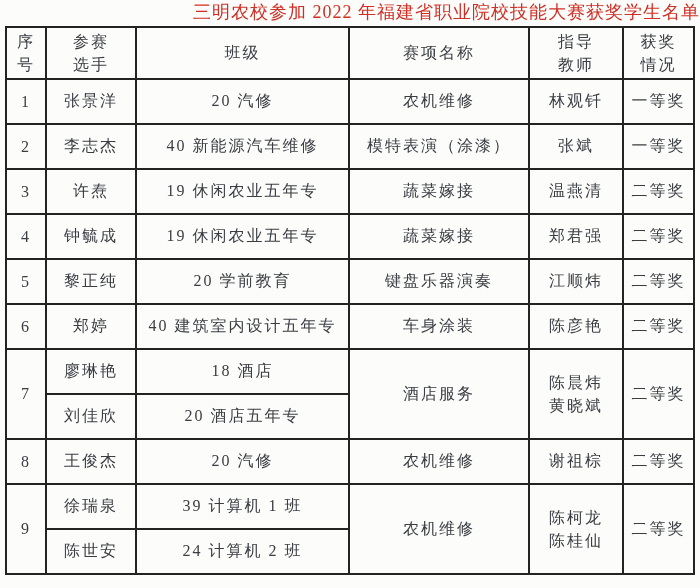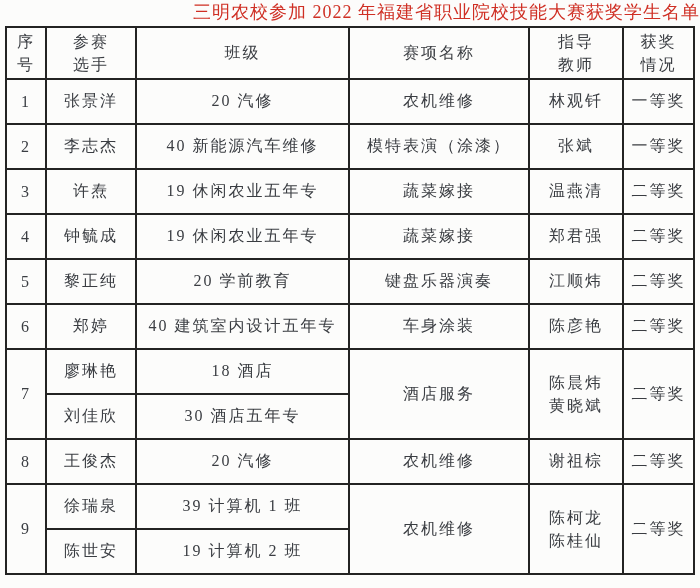--- a/index.html
+++ b/index.html
@@ -144,21 +144,21 @@
       <td>18 酒店</td>
       <td rowspan="2">酒店服务</td>
       <td rowspan="2" class="stack">
         <span>陈晨炜</span>
         <span>黄晓斌</span>
       </td>
       <td rowspan="2">二等奖</td>
     </tr>
     <tr class="row">
       <td>刘佳欣</td>
-      <td>30 酒店五年专</td>
+      <td>20 酒店五年专</td>
     </tr>
 
     <tr class="row">
       <td>8</td>
       <td>王俊杰</td>
       <td>20 汽修</td>
       <td>农机维修</td>
       <td>谢祖棕</td>
       <td>二等奖</td>
     </tr>
@@ -169,17 +169,17 @@
       <td>39 计算机 1 班</td>
       <td rowspan="2">农机维修</td>
       <td rowspan="2" class="stack">
         <span>陈柯龙</span>
         <span>陈桂仙</span>
       </td>
       <td rowspan="2">二等奖</td>
     </tr>
     <tr class="row">
       <td>陈世安</td>
-      <td>19 计算机 2 班</td>
+      <td>24 计算机 2 班</td>
     </tr>
   </tbody>
     </table>
 </div>
 
 </body></html>

